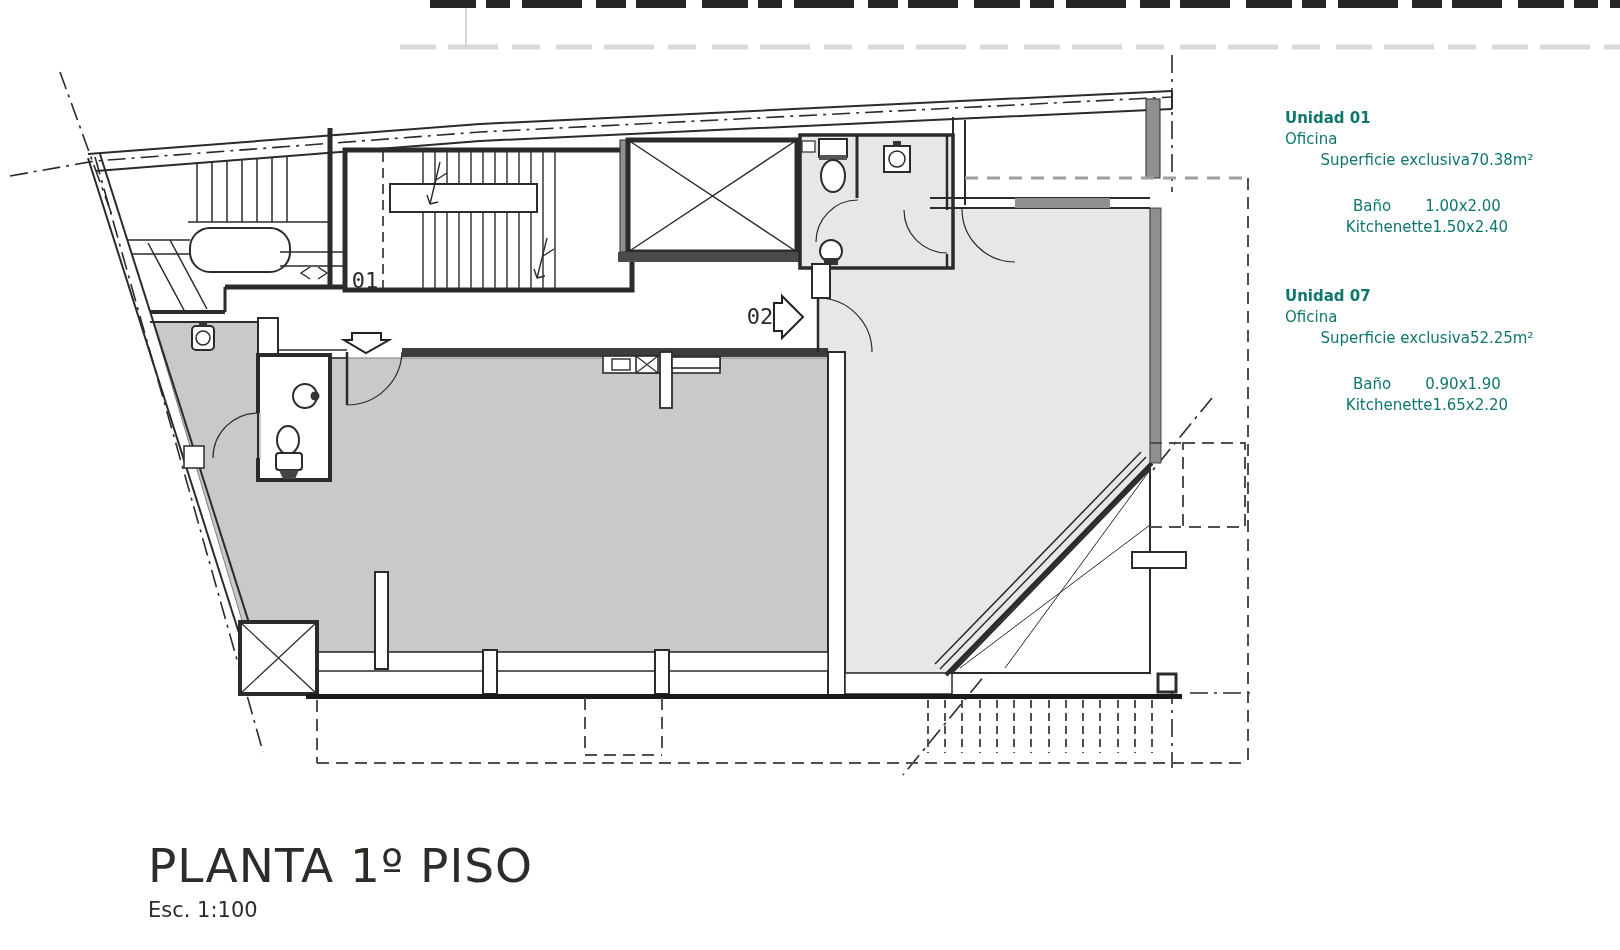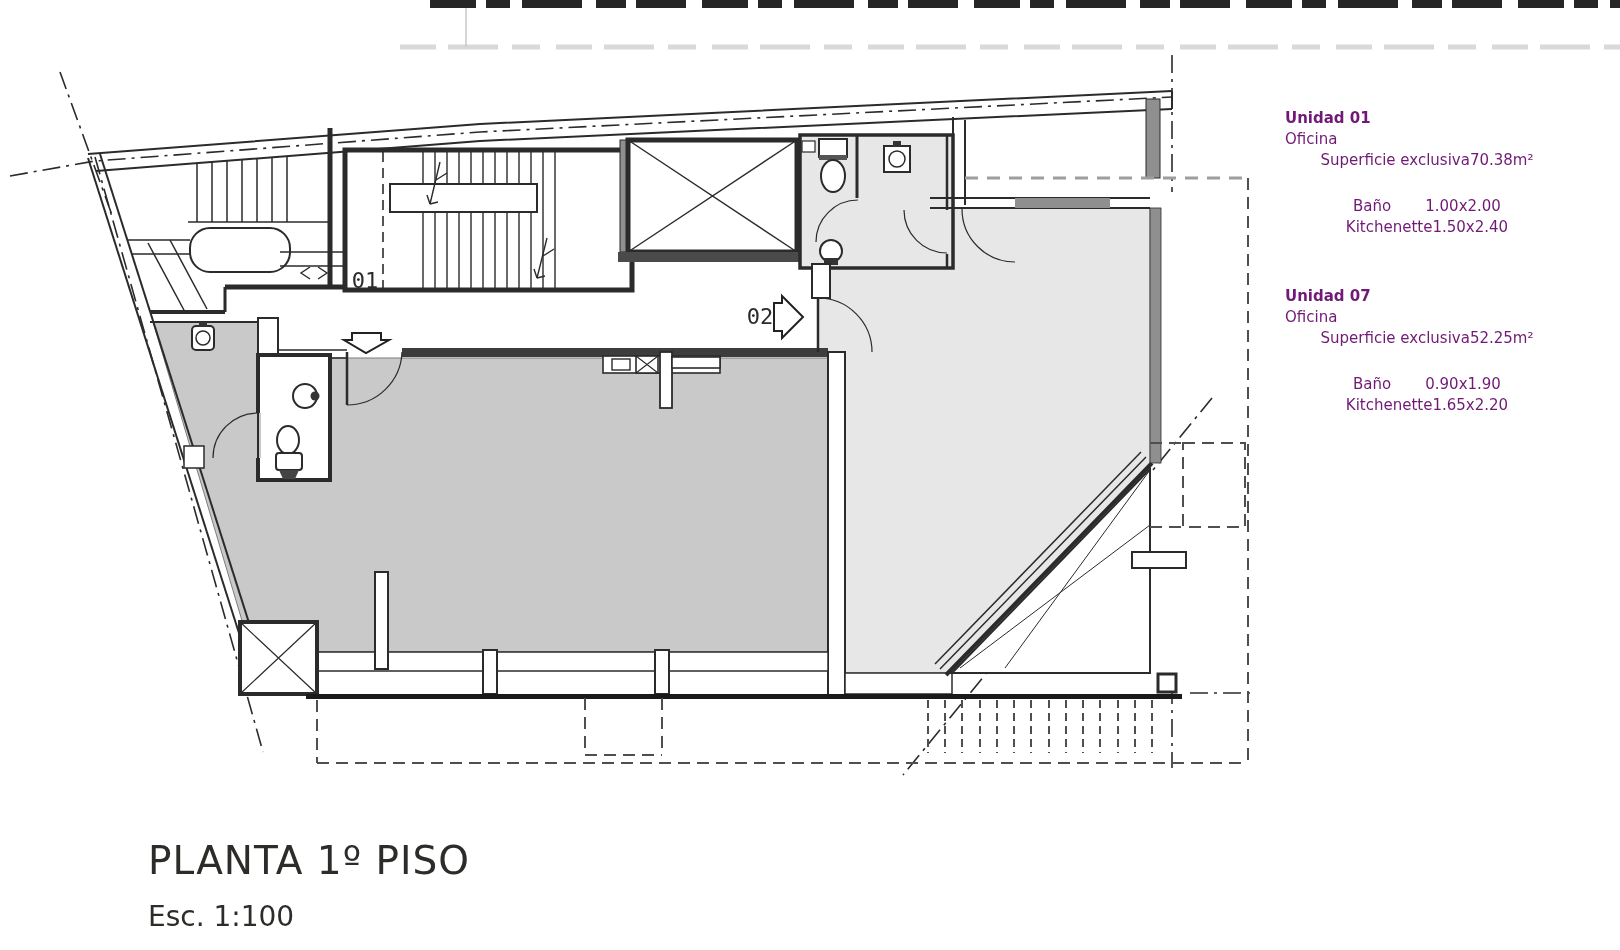--- a/index.html
+++ b/index.html
@@ -2,29 +2,29 @@
 <html><head>
 <meta charset="utf-8">
 <style>
   html,body{margin:0;padding:0;background:#ffffff;}
   .canvas{position:relative;width:1620px;height:950px;background:#ffffff;overflow:hidden;
           font-family:"DejaVu Sans","Liberation Sans",sans-serif;color:#3b3833;}
   .plan-svg{position:absolute;left:0;top:0;width:1620px;height:950px;}
 
   
   .panel{position:absolute;left:1285px;top:0;width:284px;height:440px;}
-  .unit{position:absolute;left:0;width:284px;font-size:15px;line-height:21px;color:#701a75;}
+  .unit{position:absolute;left:0;width:284px;font-size:15px;line-height:21px;color:#0f766e;}
   .u-name{font-weight:bold;}
   .u-row{display:flex;justify-content:center;}
   .u-row.gap{margin-top:25px;gap:34px;}
 
   
   .title-block{position:absolute;left:148px;top:838px;color:#2e2c29;}
-  .plan-title{font-size:39px;letter-spacing:1px;}
-  .plan-scale{font-size:28px;margin-top:17px;}
+  .plan-title{font-size:47px;letter-spacing:1px;}
+  .plan-scale{font-size:21px;margin-top:5px;}
 
   svg text{font-family:"DejaVu Sans Mono","Liberation Mono",monospace;}
 </style>
 </head>
 <body>
 
 <div class="canvas">
 
 <svg class="plan-svg" viewBox="0 0 1620 950">
 

